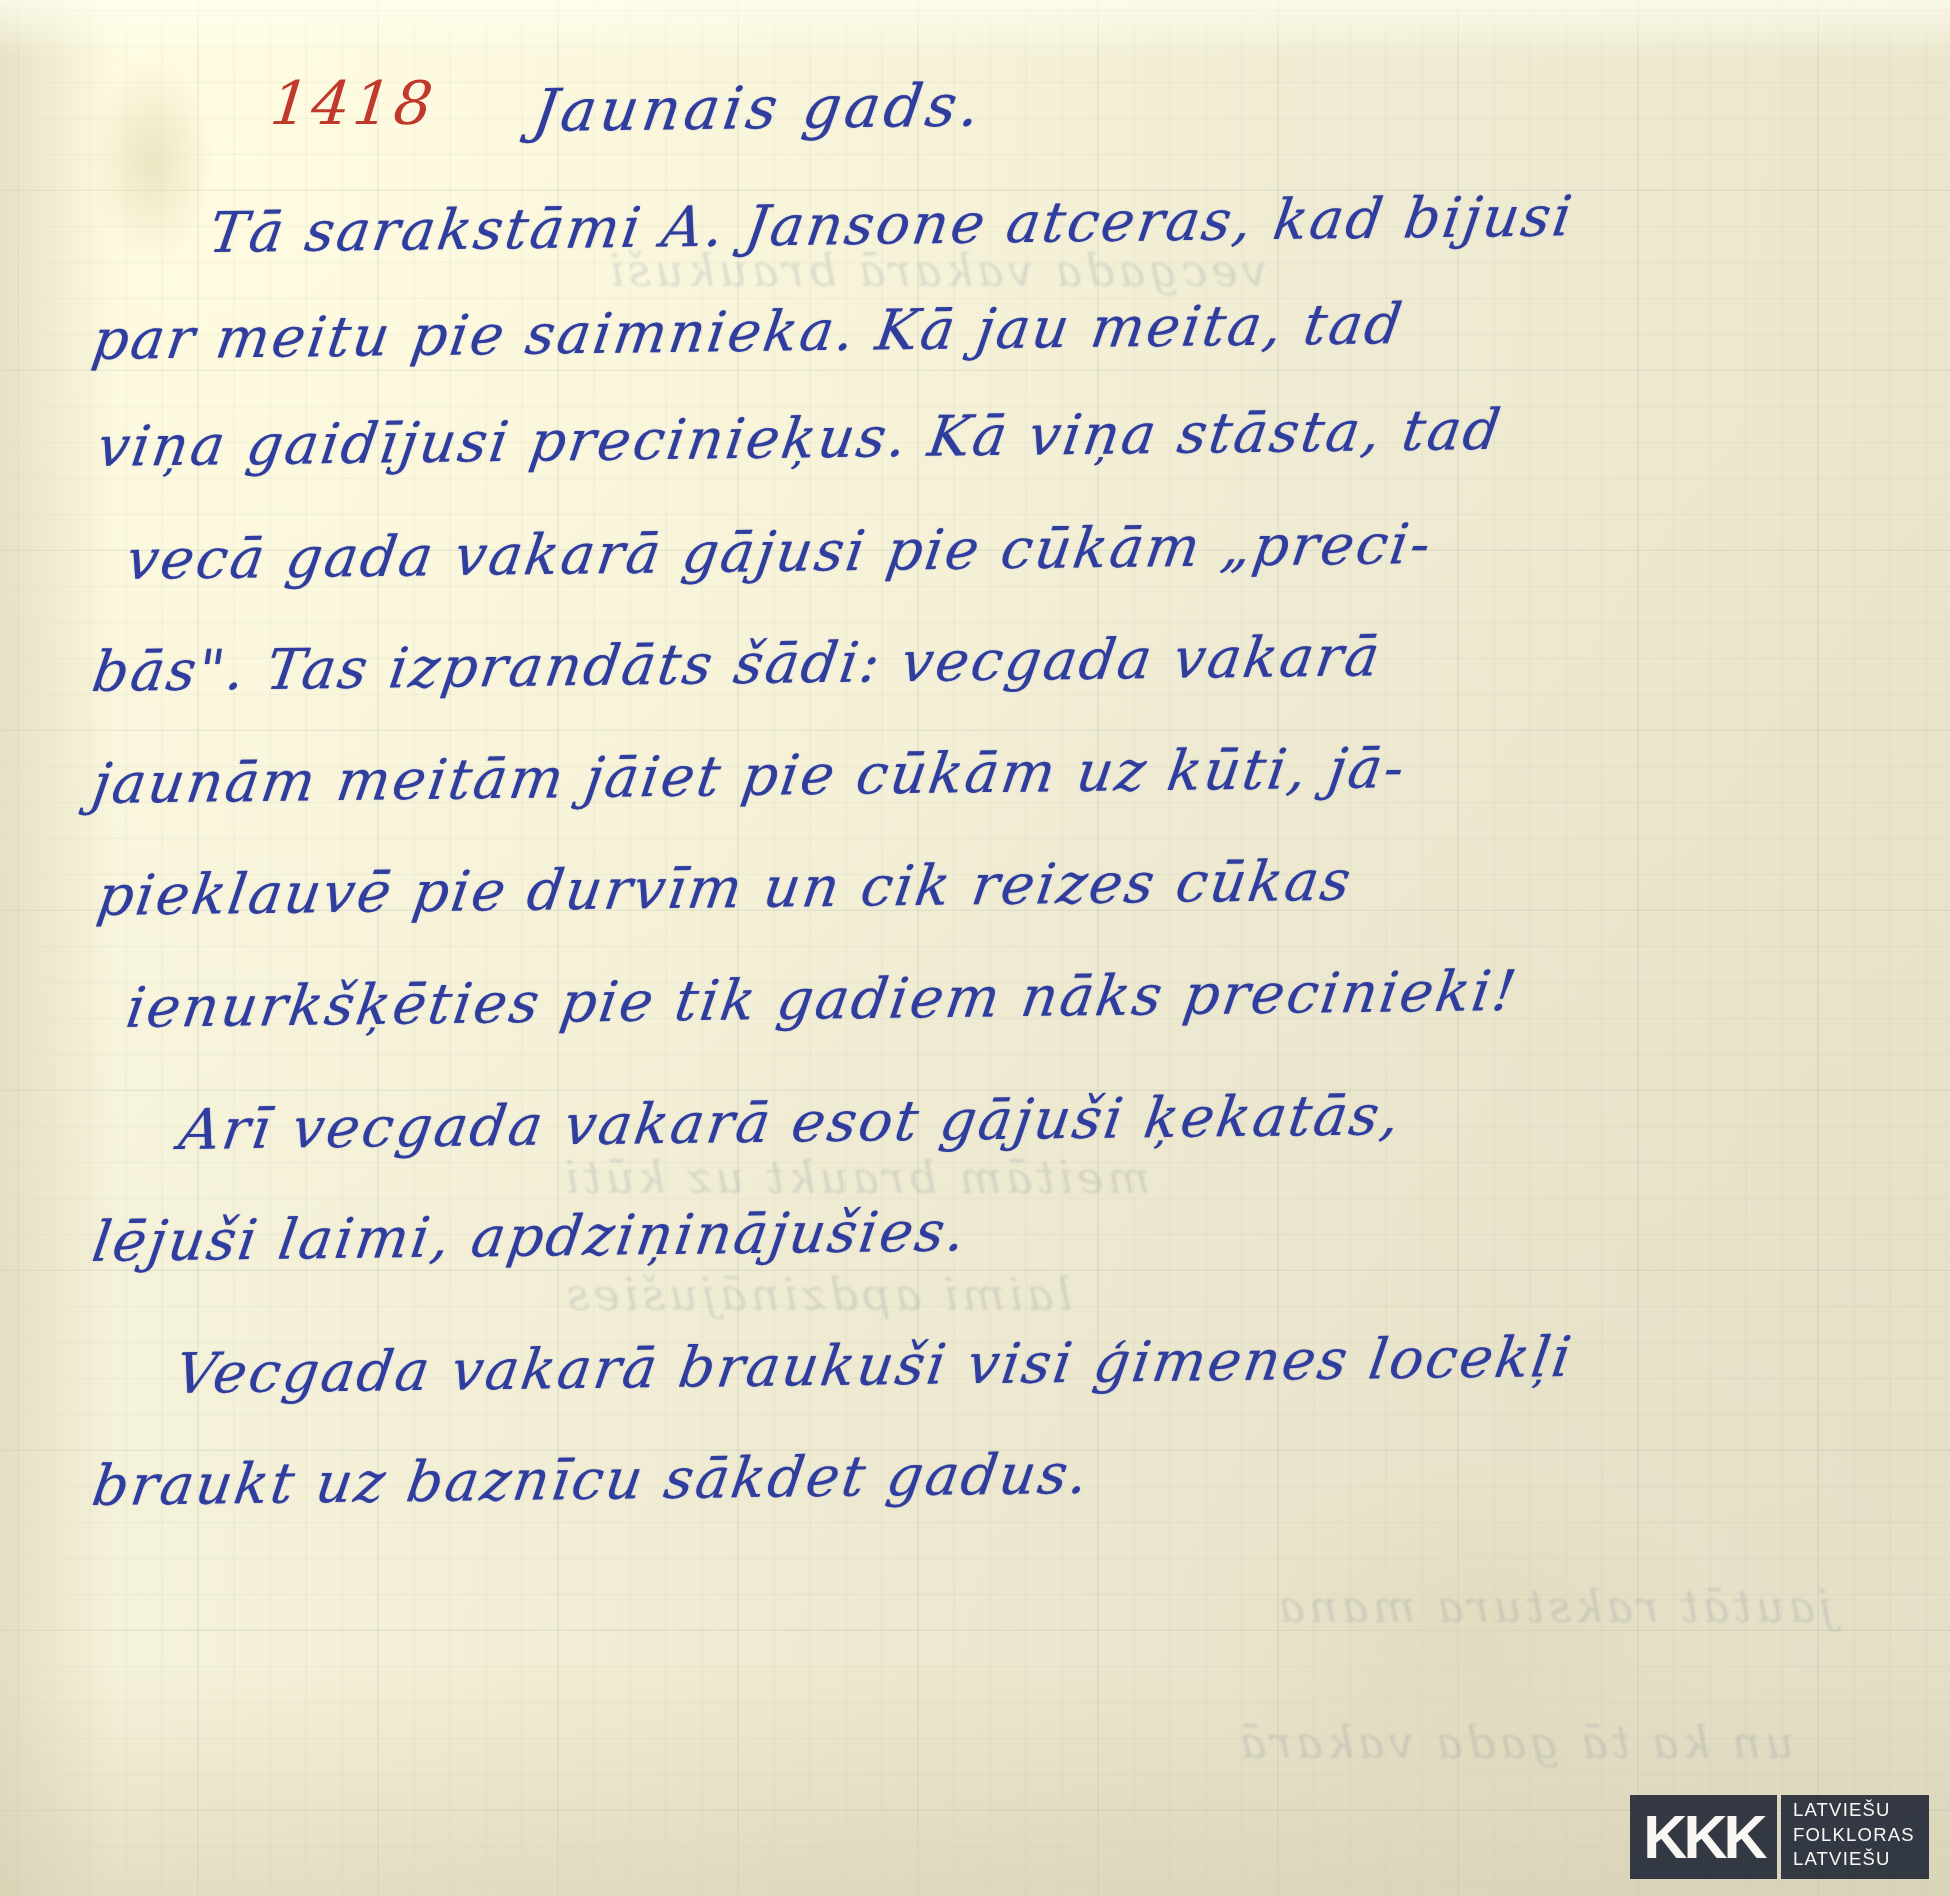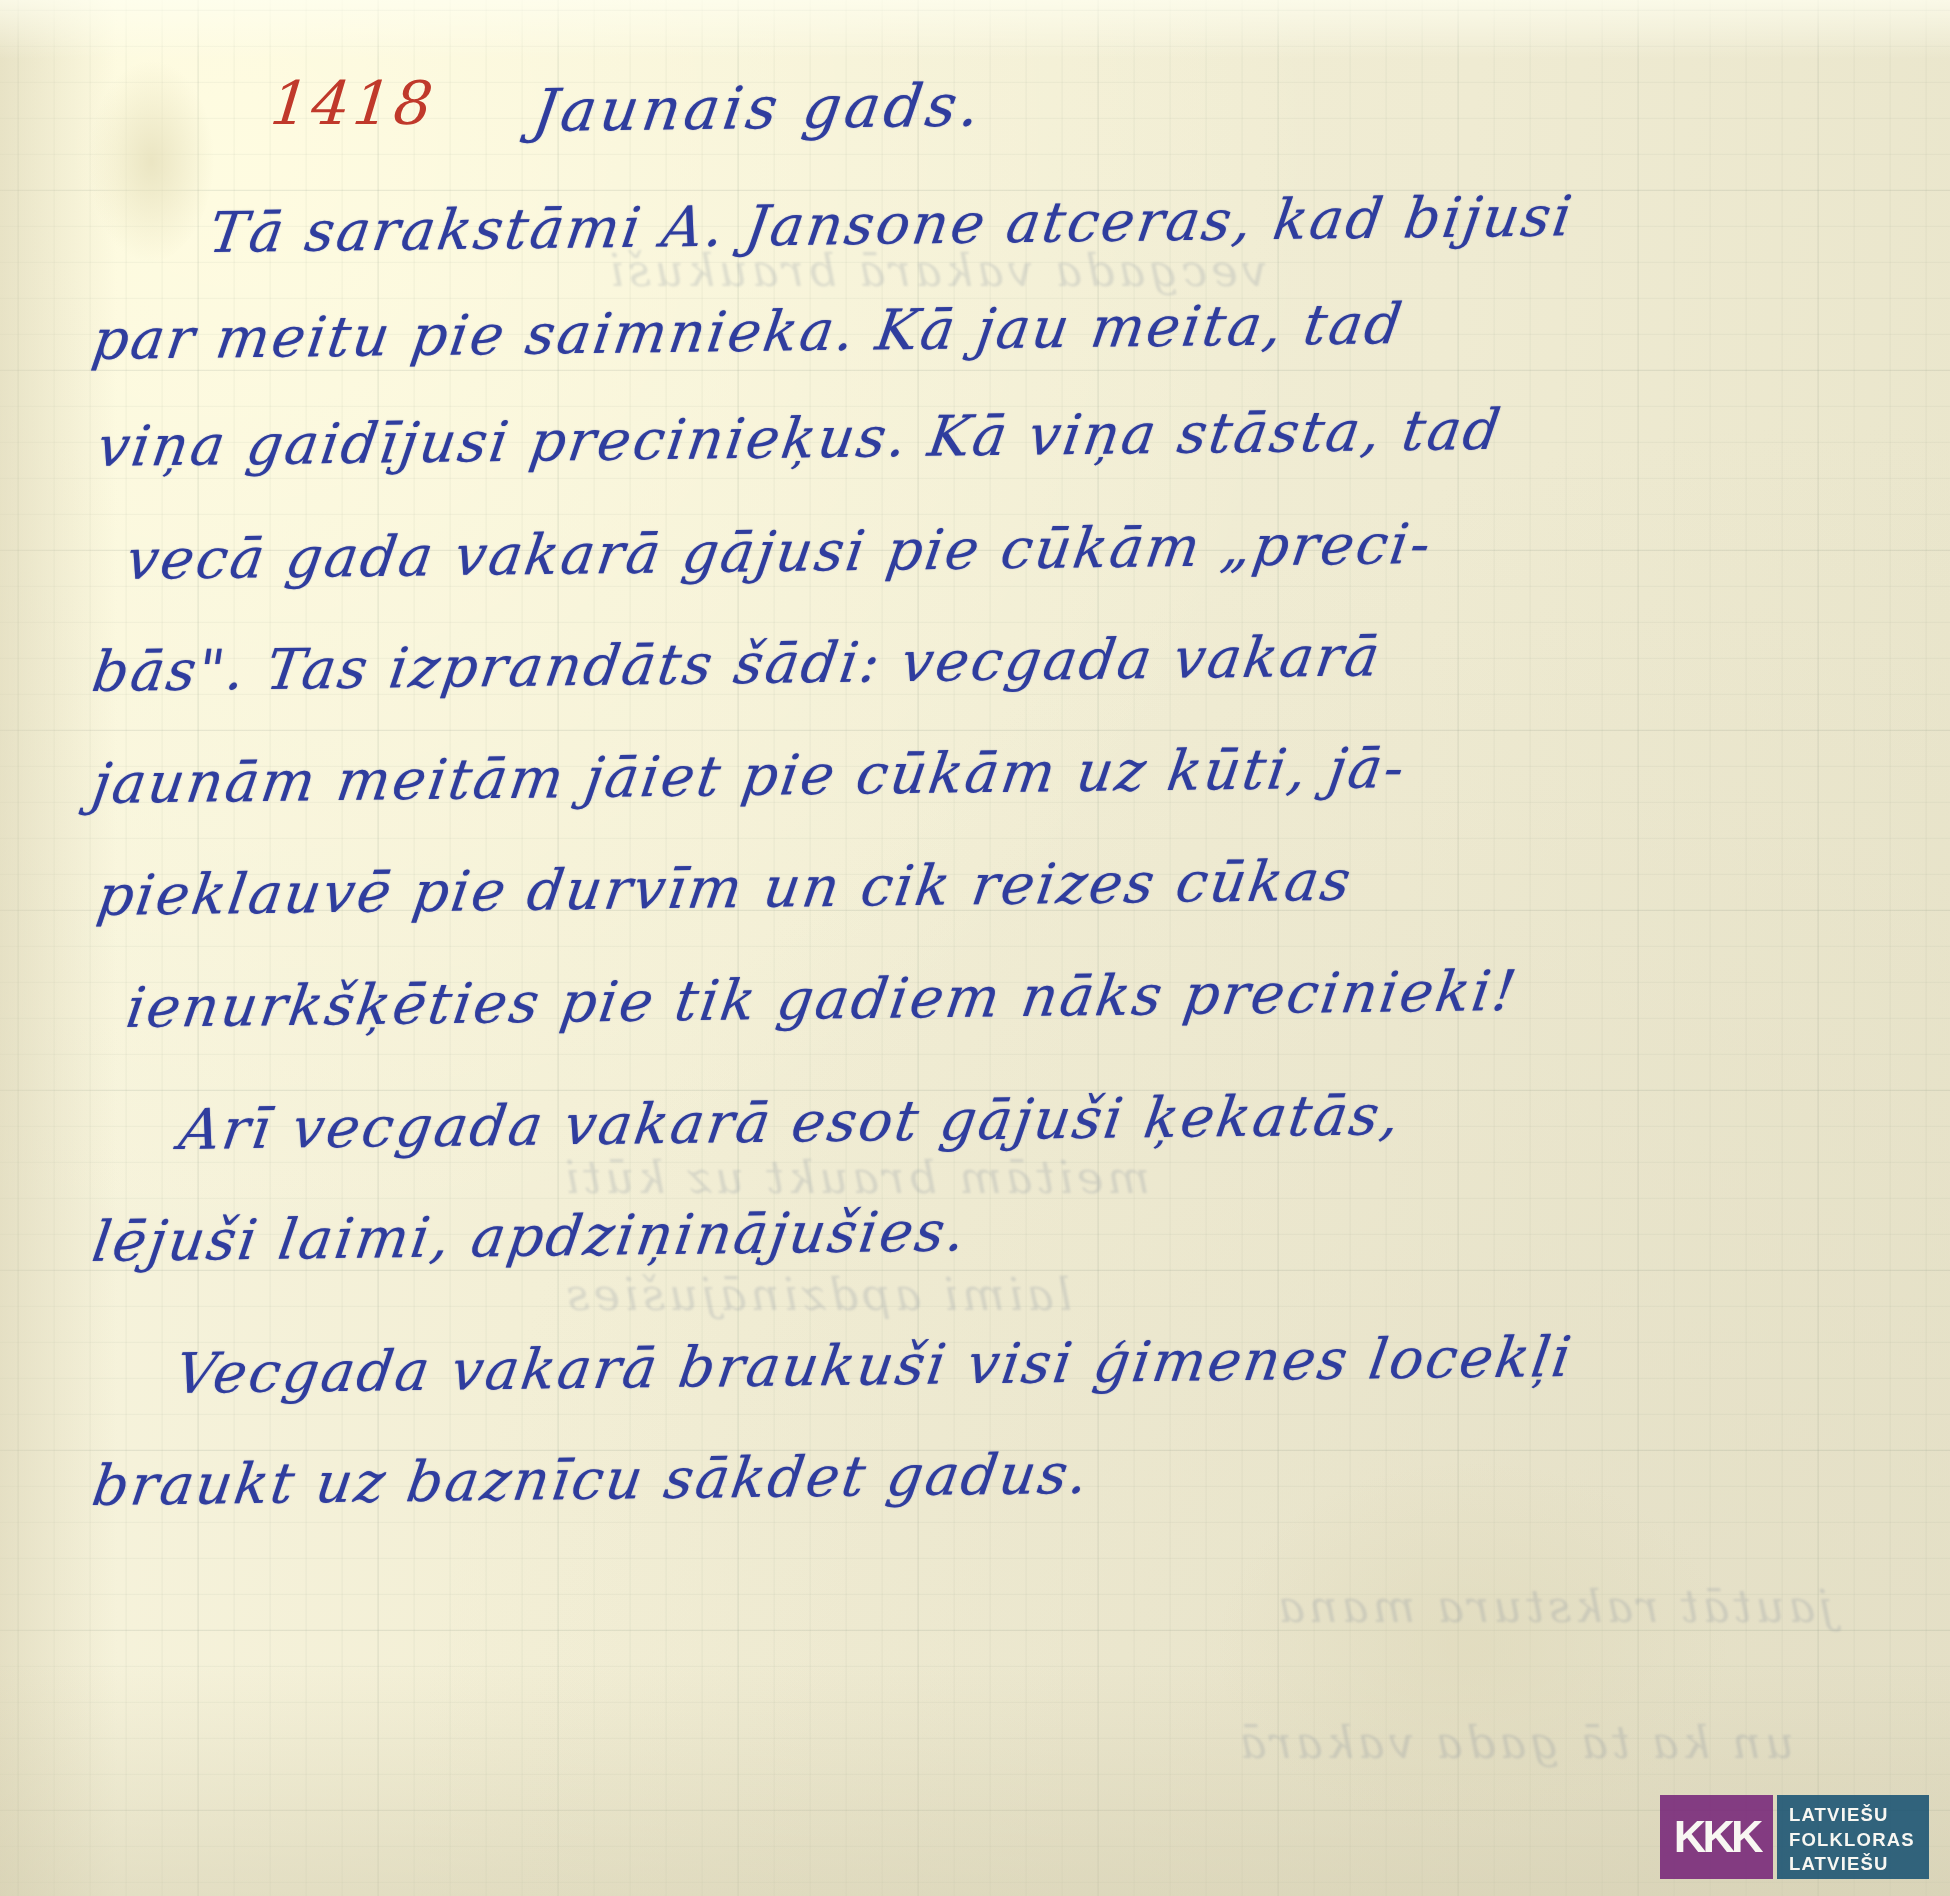--- a/index.html
+++ b/index.html
@@ -130,42 +130,42 @@
   .watermark {
     position: absolute;
     right: 21.5px;
     bottom: 17.6px;
     display: flex;
     align-items: stretch;
     height: 84px;
     opacity: 0.82;
   }
   .wm-logo {
-    background: #701a75;
+    background: #0f172a;
     color: #ffffff;
     display: flex;
     align-items: center;
     justify-content: center;
     padding: 0 13.7px;
     font-weight: bold;
-    font-size: 45px;
+    font-size: 61px;
     letter-spacing: -3.9px;
     font-family: "Liberation Sans", sans-serif;
   }
   .wm-text {
-    background: #0c4a6e;
+    background: #0f172a;
     color: #ffffff;
     margin-left: 3.9px;
     padding: 7.8px 13.7px 7.8px 11.7px;
     display: flex;
     flex-direction: column;
-    justify-content: space-between;
+    justify-content: flex-end;
     font-family: "Liberation Sans", sans-serif;
     font-size: 18.5px;
-    font-weight: bold;
+    font-weight: normal;
     letter-spacing: 1.2px;
     line-height: 1.32;
   }
 </style>
 </head>
 <body>
 
 <div id="page">
 
   <div class="paper"></div>

